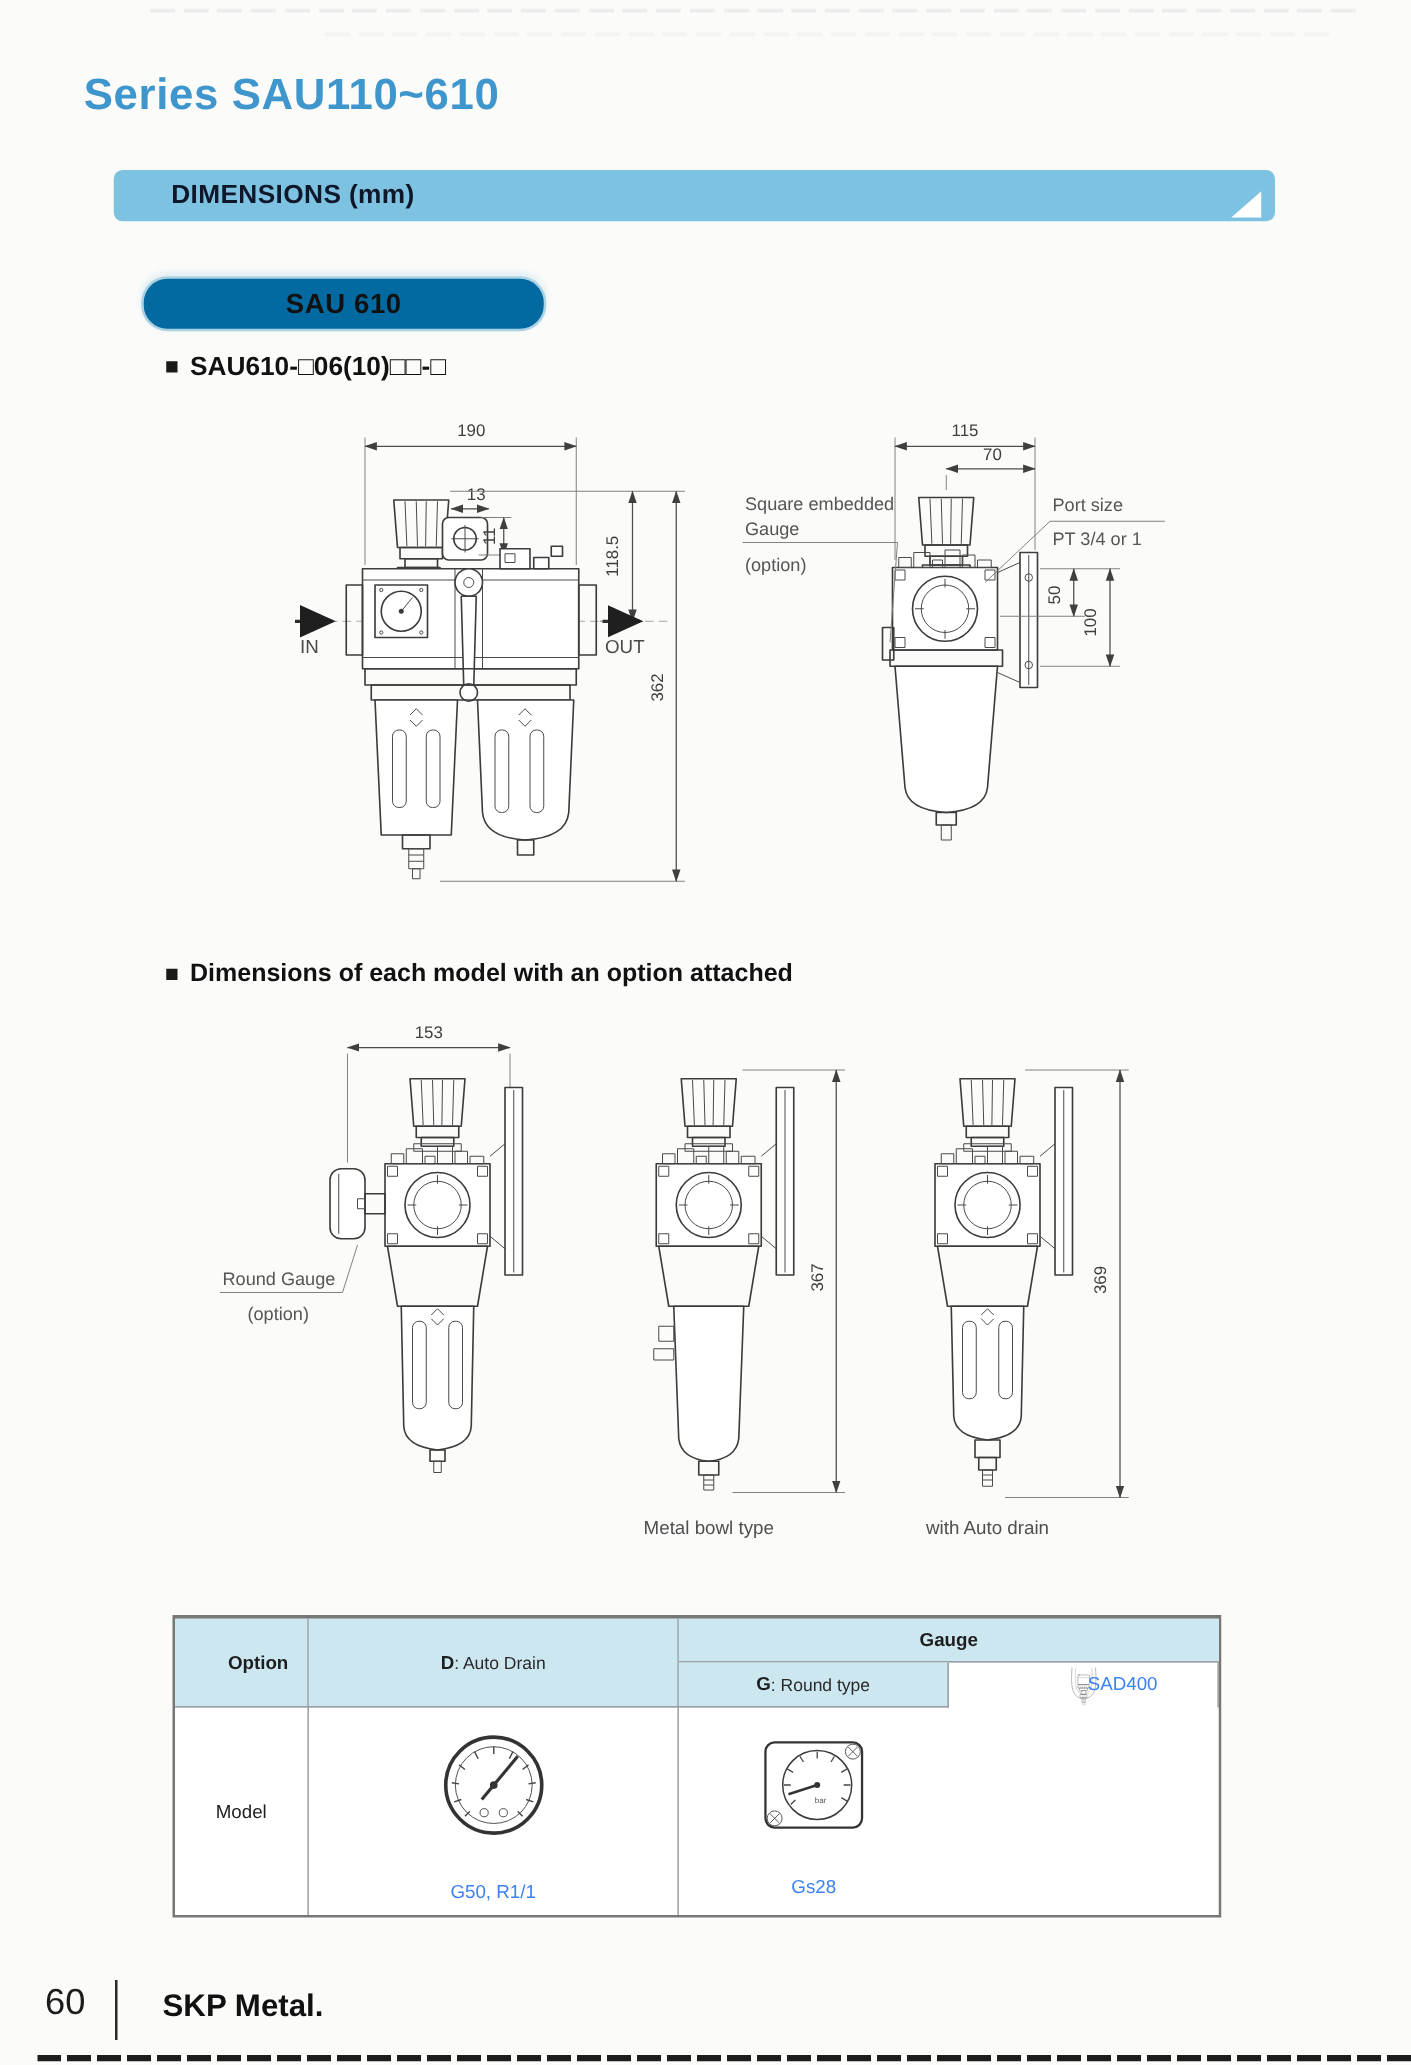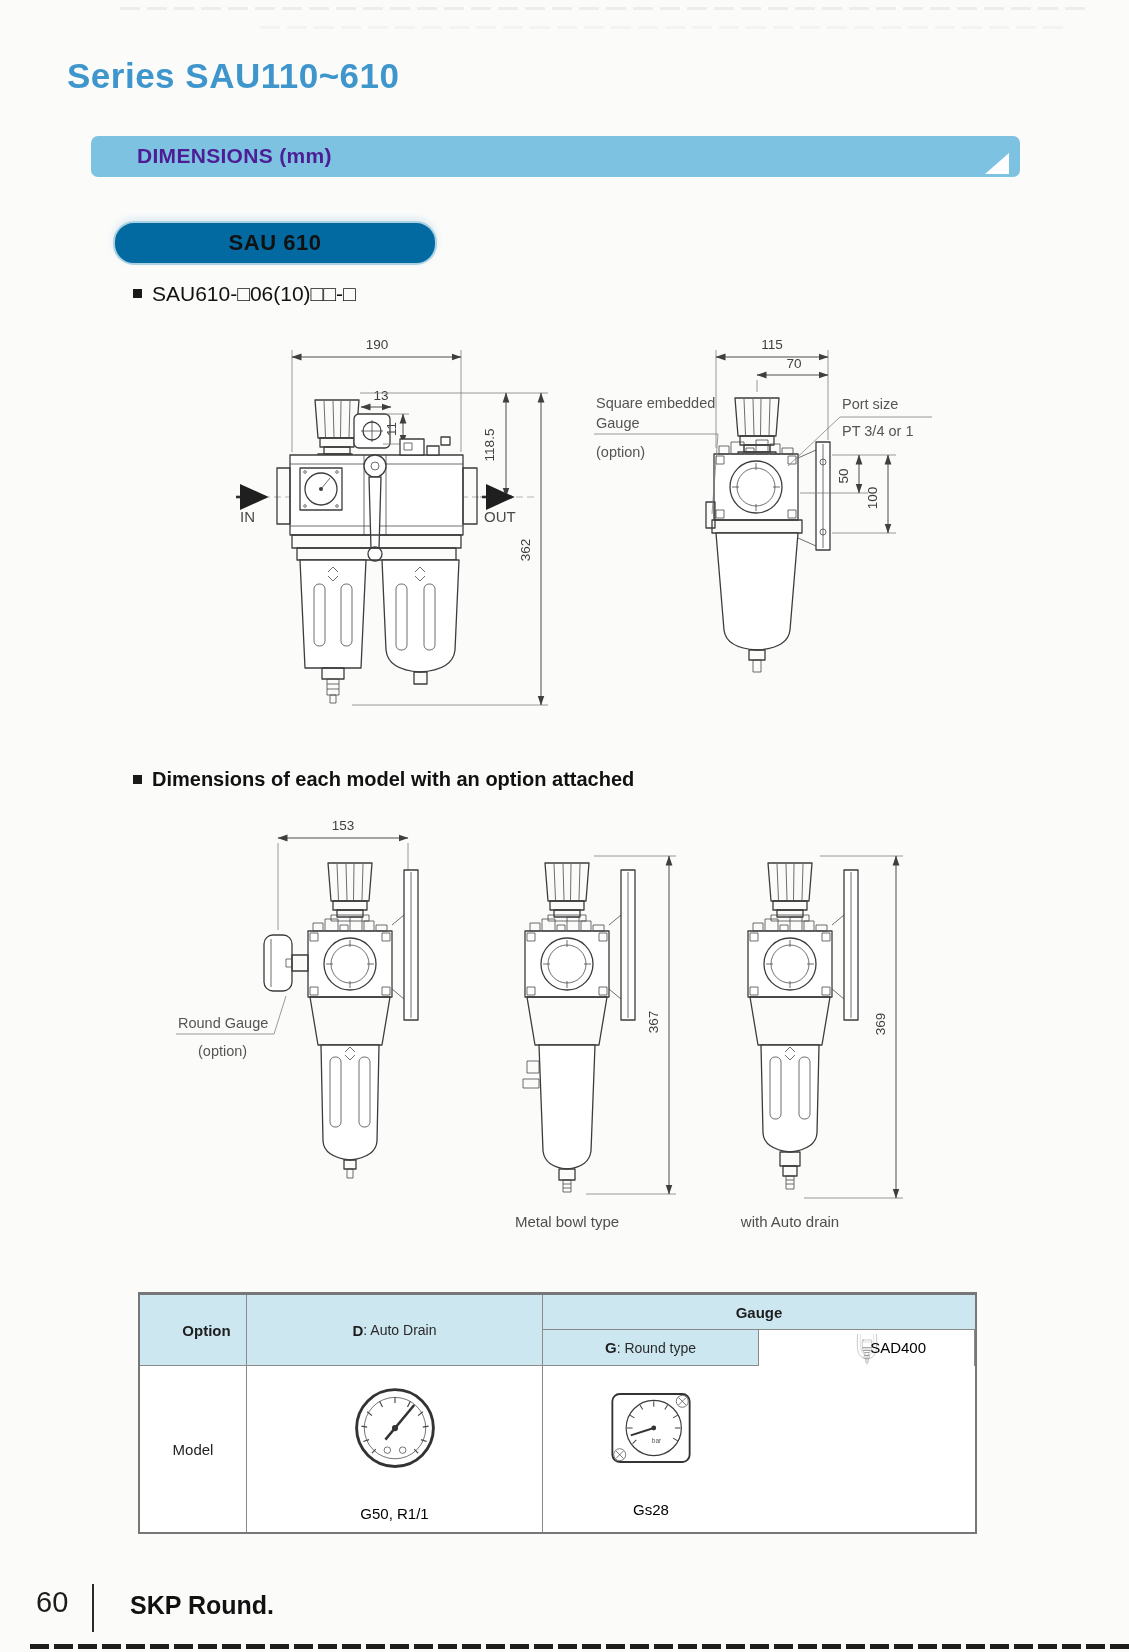--- a/index.html
+++ b/index.html
@@ -12,36 +12,36 @@
   .abs{position:absolute;}
   
   .scan-dash{position:absolute;height:3px;background:repeating-linear-gradient(90deg,#ededed 0 20px,transparent 20px 27px);}
   .page-title{
     left:67px;top:56px;font-size:35px;font-weight:bold;color:#3e96cd;letter-spacing:.5px;text-align:center;
   }
   .banner{
     left:91px;top:136px;width:929px;height:41px;background:#7ec2e1;border-radius:7px;
   }
   .banner-text{
-    position:absolute;left:46px;top:8px;font-size:21px;font-weight:bold;color:#4c1d95;letter-spacing:.3px;
+    position:absolute;left:46px;top:8px;font-size:21px;font-weight:bold;color:#0f172a;letter-spacing:.3px;
   }
   .banner-dogear{
     position:absolute;right:11px;bottom:3px;width:0;height:0;
     border-left:24px solid transparent;border-bottom:21px solid #ffffff;
   }
   .pill{
     left:113px;top:221px;width:320px;height:40px;background:#0369a1;
     border:2.5px solid #abd2e2;border-radius:21px;
     display:flex;align-items:center;justify-content:center;
     font-size:22px;font-weight:bold;color:#111;letter-spacing:.5px;
     box-shadow:0 -3px 6px rgba(170,210,228,.35);
   }
   .bullet-line{display:flex;align-items:flex-start;color:#111;}
   .bullet-sq{width:9px;height:9px;background:#1a1a1a;margin:7px 10px 0 0;flex:none;}
-  .model-code{left:133px;top:282px;font-size:21px;font-weight:normal;}
+  .model-code{left:133px;top:282px;font-size:21px;font-weight:bold;}
   .section2{left:133px;top:768px;font-size:20px;font-weight:bold;}
   
   svg text{font-family:"Liberation Sans","DejaVu Sans",sans-serif;}
   .ln{fill:none;stroke:#3c3c3c;stroke-width:1.3;stroke-linejoin:round;stroke-linecap:square;}
   .lnf{fill:#ffffff;stroke:#3c3c3c;stroke-width:1.3;stroke-linejoin:round;}
   .lnt{fill:none;stroke:#4a4a4a;stroke-width:.8;stroke-linejoin:round;}
   .dim{stroke:#4c4c4c;stroke-width:1;fill:none;}
   .ext{stroke:#7a7a7a;stroke-width:.75;fill:none;}
   .cl{stroke:#9a9a9a;stroke-width:.7;stroke-dasharray:7 4;fill:none;}
   .arrow{stroke:#2e2e2e;stroke-width:2.6;fill:none;}
@@ -65,21 +65,21 @@
   .hdr{background:#cde7f1;}
   .key{font-weight:bold;}
   .sub{font-size:14px;color:#2a2a2a;}
   .c-option{grid-column:1;grid-row:1/3;padding-left:27px;}
   .c-drain{grid-column:2;grid-row:1/3;}
   .c-gauge{grid-column:3/5;grid-row:1;font-weight:bold;}
   .c-g{grid-column:3;grid-row:2;}
   .c-gs{grid-column:4;grid-row:2;}
   .c-model{grid-column:1;grid-row:3;}
   .c-img{flex-direction:column;justify-content:flex-start;}
-  .img-label{position:absolute;bottom:10px;font-size:15px;color:#000000;}
+  .img-label{position:absolute;bottom:10px;font-size:15px;color:#3b82f6;}
   
   .page-num{left:36px;top:1586px;font-size:29px;color:#1c1c1c;}
   .footer-divider{left:92px;top:1584px;width:2px;height:48px;background:#2a2a2a;}
   .company{left:130px;top:1591px;font-size:25px;font-weight:bold;color:#111;}
   .bottom-bar{left:30px;top:1644px;width:1099px;height:5px;
     background:repeating-linear-gradient(90deg,#1d1d1d 0 19px,transparent 19px 24px);}
 </style>
 </head>
 <body>
 
@@ -448,14 +448,14 @@
       <circle class="lnt" cx="16" cy="79" r="6.5"></circle>
       <line class="lnt" x1="12" y1="75" x2="20" y2="83"></line>
         <line class="lnt" x1="20" y1="75" x2="12" y2="83"></line>
     </svg>
     <span class="img-label" style="bottom:14px;">Gs28</span>
   </div>
 </div>
 
 <div class="abs page-num">60</div>
 <div class="abs footer-divider"></div>
-<div class="abs company">SKP Round.</div>
+<div class="abs company">SKP Metal.</div>
 <div class="abs bottom-bar"></div>
 
 </body></html>

